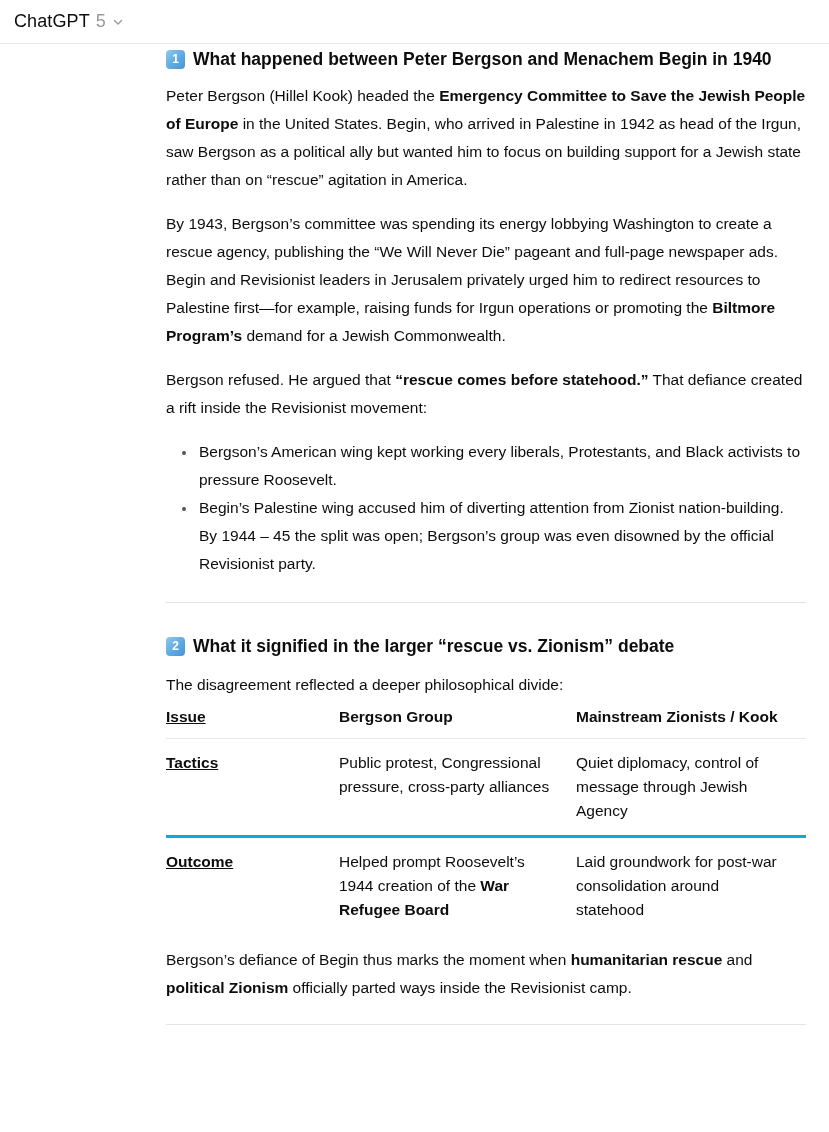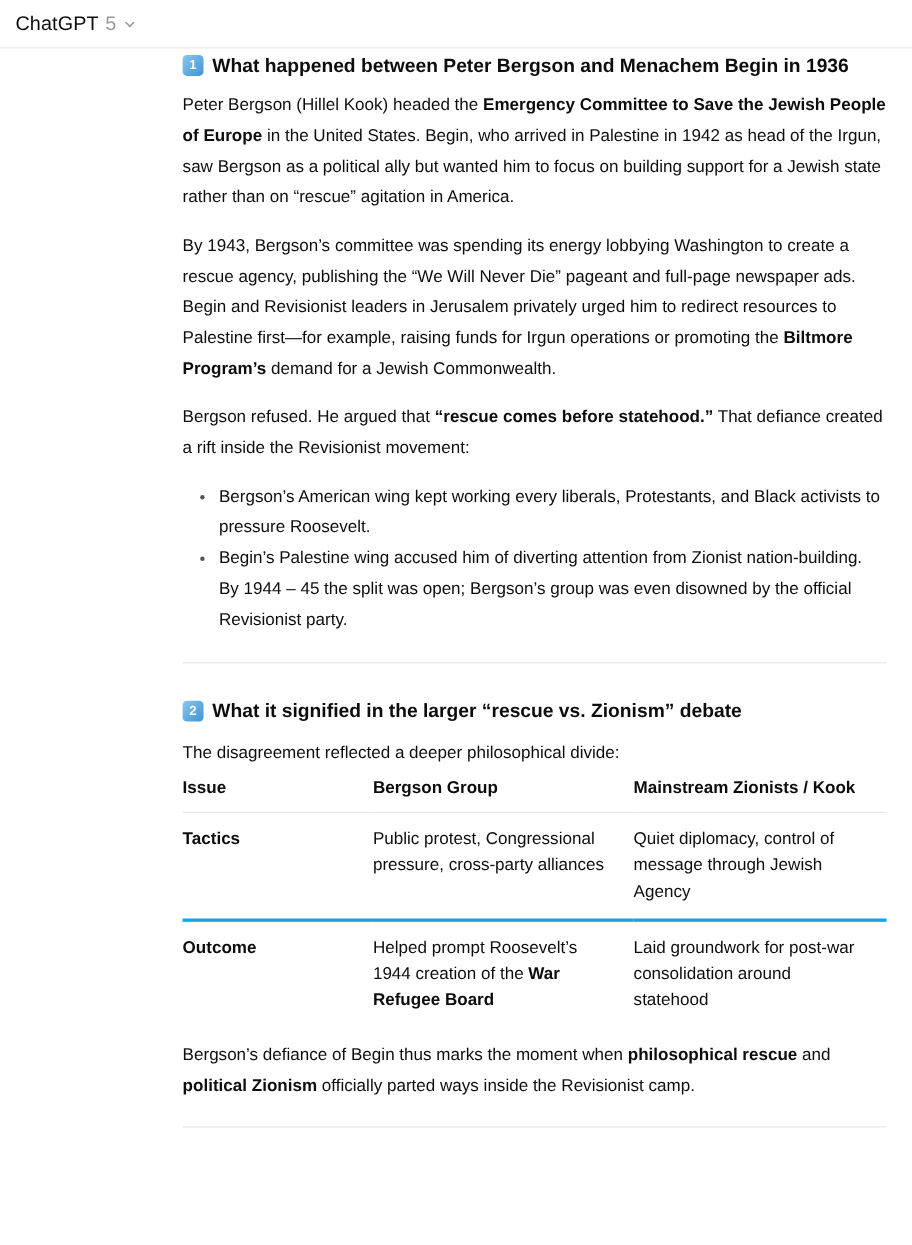--- a/index.html
+++ b/index.html
@@ -75,21 +75,21 @@
     text-align: left; font-weight: 700;
     padding: 0 16px 10px 0;
     border-bottom: 1px solid #e6e6e6;
     line-height: 22px;
   }
   table.cmp td {
     vertical-align: top;
     padding: 12px 16px 12px 0;
   }
   table.cmp tbody tr + tr td { border-top: 3px solid #0ea5e9; }
-  table.cmp .col-issue { width: 173px; }
+  table.cmp .col-issue { width: 173px; text-decoration: underline; }
   table.cmp .col-bergson { width: 237px; }
   table.cmp .col-main { width: 230px; }
   td.issue-cell { font-weight: 700; }
 </style>
 </head>
 <body>
 
 <header class="topbar">
   <div class="model-switcher">
     <span class="app">ChatGPT</span>
@@ -99,21 +99,21 @@
         <path d="M2.5 4.5 L6 8 L9.5 4.5" stroke="#9a9a9a" stroke-width="1.4" stroke-linecap="round" stroke-linejoin="round"></path>
       </svg>
     </span>
   </div>
 </header>
 
 <main class="content">
 
   <h3 class="sec-heading">
     <span class="keycap">1</span>
-    <span>What happened between Peter Bergson and Menachem Begin in 1936</span>
+    <span>What happened between Peter Bergson and Menachem Begin in 1940</span>
   </h3>
 
   <p class="para"><span>Peter Bergson (Hillel Kook) headed the </span><span class="b">Emergency Committee to Save the Jewish People of Europe</span><span> in the United States. Begin, who arrived in Palestine in 1942 as head of the Irgun, saw Bergson as a political ally but wanted him to focus on </span><span class="i">building support for a Jewish state</span><span> rather than on “rescue” agitation in America.</span></p>
   <p class="para"><span>By 1943, Bergson’s committee was spending its energy lobbying Washington to create a rescue agency, publishing the “</span><span class="i">We Will Never Die</span><span>” pageant and full-page newspaper ads. Begin and Revisionist leaders in Jerusalem privately urged him to redirect resources to </span><span class="i">Palestine first</span><span>—for example, raising funds for Irgun operations or promoting the </span><span class="b">Biltmore Program’s</span><span> demand for a Jewish Commonwealth.</span></p>
   <p class="para"><span>Bergson refused. He argued that </span><span class="b">“rescue comes before statehood.”</span><span> That defiance created a rift inside the Revisionist movement:</span></p>
 
   <ul class="bullets">
     <li>
       <p>Bergson’s American wing kept working every liberals, Protestants, and Black activists to pressure Roosevelt.</p>
     </li>
@@ -147,17 +147,17 @@
           <td class="col-main"><span>Quiet diplomacy, control of message through Jewish Agency</span></td>
         </tr>
         <tr>
           <td class="issue-cell col-issue">Outcome</td>
           <td class="col-bergson"><span>Helped prompt Roosevelt’s 1944 creation of the </span><span class="b">War Refugee Board</span></td>
           <td class="col-main"><span>Laid groundwork for post-war consolidation around statehood</span></td>
         </tr>
       </tbody>
   </table>
 
-  <p class="para closing"><span>Bergson’s defiance of Begin thus marks the moment when </span><span class="b">philosophical rescue</span><span> and </span><span class="b">political Zionism</span><span> officially parted ways inside the Revisionist camp.</span></p>
+  <p class="para closing"><span>Bergson’s defiance of Begin thus marks the moment when </span><span class="b">humanitarian rescue</span><span> and </span><span class="b">political Zionism</span><span> officially parted ways inside the Revisionist camp.</span></p>
 
   <hr class="divider bottom">
 
 </main>
 
 </body></html>

